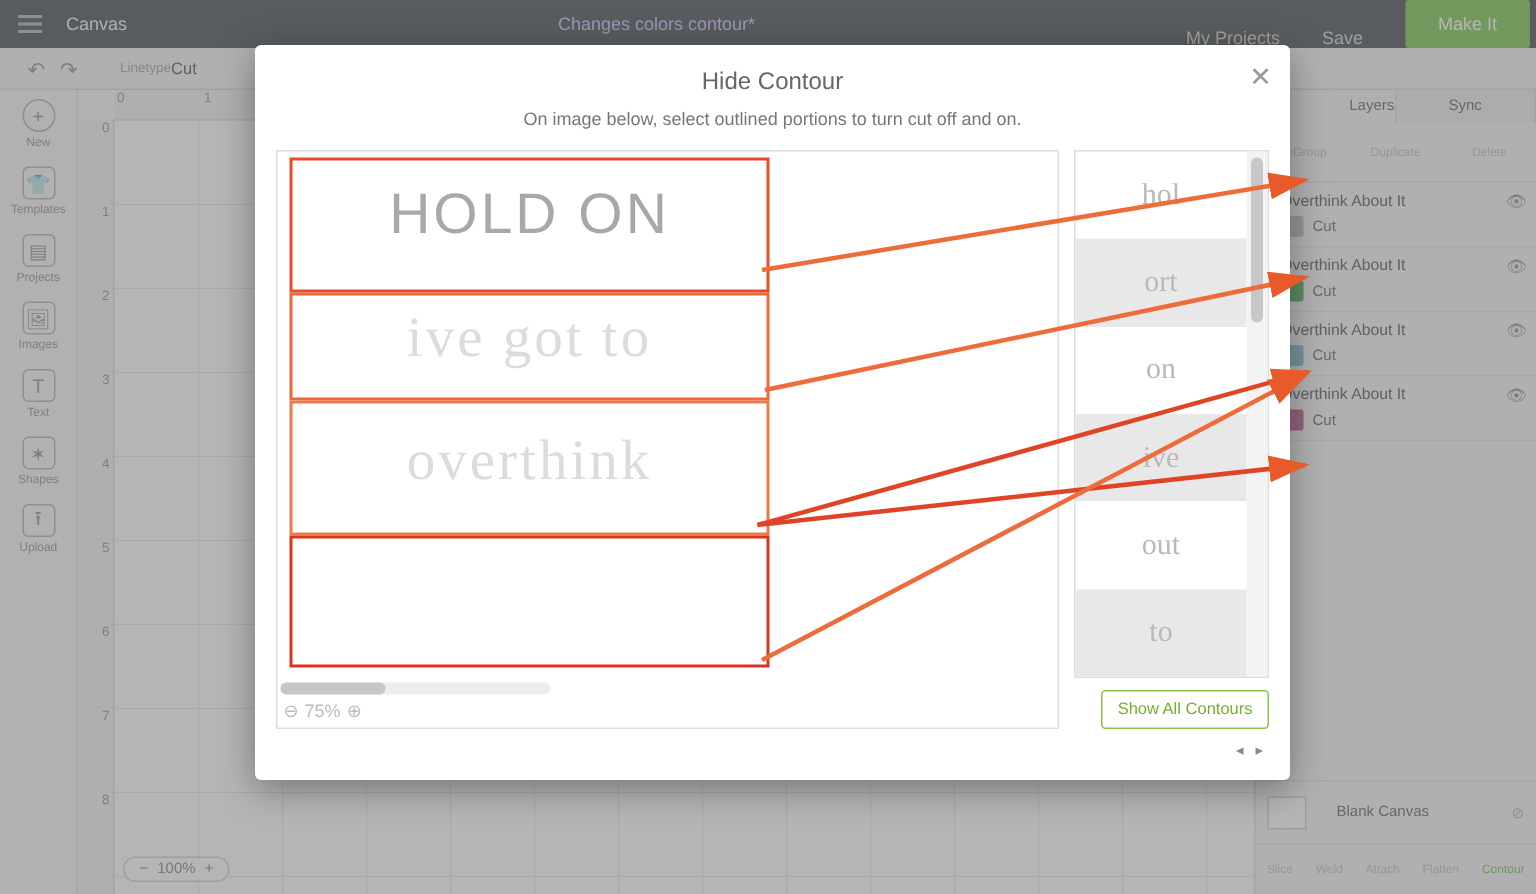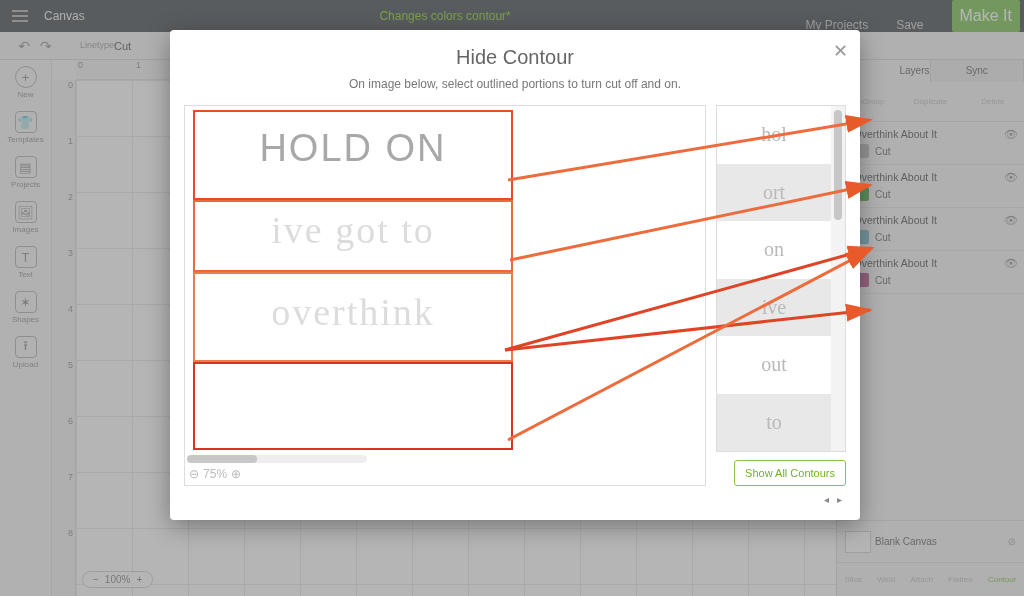--- a/index.html
+++ b/index.html
@@ -5,23 +5,23 @@
 * { box-sizing: border-box; margin: 0; padding: 0; font-family: Arial, Helvetica, sans-serif; }
 html, body { width: 1024px; height: 596px; overflow: hidden; background: #e8e8e8; }
 
 
 .topbar { height: 32px; background: #333a3f; display: flex; align-items: center; color: #ccc; font-size: 12px; }
 .hamburger { width: 40px; display:flex; align-items:center; justify-content:center; cursor:pointer; }
 .hamburger div { width:16px; height:2px; background:#aaa; position:relative; }
 .hamburger div::before, .hamburger div::after { content:""; position:absolute; left:0; width:16px; height:2px; background:#aaa; }
 .hamburger div::before { top:-5px; } .hamburger div::after { top:5px; }
 .topbar .title { margin-left: 4px; color:#eee; }
-.topbar .center { flex:1; text-align:center; color:#84cc16; }
+.topbar .center { flex:1; text-align:center; color:#c4b5fd; }
 .topbar .right { display:flex; align-items:flex-end; gap:28px; padding-right:4px; }
-.topbar .makeit { background:#6bbf3f; color:#fff; padding:6px 8px; font-size:16px; border-radius:2px; height:32px; display:flex; align-items:center; }
+.topbar .makeit { background:#6bbf3f; color:#fff; padding:6px 22px; font-size:12px; border-radius:2px; height:32px; display:flex; align-items:center; }
 
 
 .toolbar2 { height:28px; background:#f3f3f3; border-bottom:1px solid #d6d6d6; display:flex; align-items:center; font-size:10px; color:#888; }
 .toolbar2 .undo-redo { width:70px; display:flex; gap:10px; justify-content:center; }
 .toolbar2 .undo-redo span { font-size:14px; }
 .toolbar2 .linetype { margin-left:10px; display:flex; flex-direction:row; }
 .toolbar2 .linetype .lbl { font-size:9px; color:#999; }
 .toolbar2 .linetype .val { font-size:11px; color:#444; }
 
 
@@ -49,31 +49,31 @@
 .rightpanel .toolrow { height:40px; border-bottom:1px solid #ddd; display:flex; justify-content:space-around; align-items:center;}
 .rightpanel .toolrow .titem { font-size:8px; color:#bbb; text-align:center; width:34px;}
 .rightpanel .layers { flex:1; overflow:hidden;}
 .layer-item { border-bottom:1px solid #e2e2e2; padding:6px 6px 6px 8px; position:relative;}
 .layer-item .name { font-size:10.5px; color:#444; margin-bottom:4px; display:flex; align-items:center;}
 .layer-item .sub { display:flex; align-items:center; gap:6px; padding-left:10px;}
 .layer-item .swatch { width:14px; height:14px; border-radius:2px; display:inline-block;}
 .layer-item .eye { position:absolute; right:6px; top:6px; font-size:11px; color:#888;}
 .layer-item .caret { margin-right:4px; color:#999; font-size:9px;}
 
-.rightpanel .bottom { height:42px; border-top:1px solid #ddd; display:flex; align-items:center; padding:0 8px; gap:4px;}
+.rightpanel .bottom { height:42px; border-top:1px solid #ddd; display:flex; align-items:center; padding:0 8px; gap:20px;}
 .rightpanel .bottom .bc { width:26px; height:22px; background:#fff; border:1px solid #ccc;}
 .rightpanel .btmtools { height:34px; border-top:1px solid #ddd; display:flex; justify-content:space-around; align-items:center; font-size:8px; color:#bbb;}
 .rightpanel .btmtools .bt { text-align:center; }
 .rightpanel .btmtools .bt.active { color:#6bbf3f; }
 
 
 .overlay { position:absolute; inset:0; background:rgba(120,120,120,0.55); }
 .modal { position:absolute; left:170px; top:30px; width:690px; height:490px; background:#fff; border-radius:4px; box-shadow:0 6px 24px rgba(0,0,0,.35); display:flex; flex-direction:column;}
 .modal .close { position:absolute; right:12px; top:10px; font-size:18px; color:#999; cursor:pointer;}
-.modal h2 { text-align:center; font-size:20px; font-weight:400; color:#666; margin-top:16px;}
+.modal h2 { text-align:center; font-size:16px; font-weight:400; color:#666; margin-top:16px;}
 .modal .subt { text-align:center; font-size:12px; color:#777; margin-top:8px;}
 .modal .body { flex:1; display:flex; padding:14px 14px 8px 14px; gap:10px; min-height:0;}
 .modal .preview { flex:1; border:1px solid #ddd; position:relative; background:#fff; overflow:hidden;}
 .modal .preview .zoom { position:absolute; left:4px; bottom:4px; font-size:12px; color:#bbb; display:flex; align-items:center; gap:4px;}
 .modal .preview .scrollh { position:absolute; left:2px; bottom:22px; width:180px; height:8px; background:#eee; border-radius:4px;}
 .modal .preview .scrollh div{ width:70px; height:8px; background:#c7c7c7; border-radius:4px;}
 .modal .thumbs { width:130px; display:flex; flex-direction:column; }
 .modal .thumbs .list { flex:1; border:1px solid #ddd; display:flex; overflow:hidden;}
 .modal .thumbs .col { flex:1; display:flex; flex-direction:column;}
 .modal .thumbs .cell { height:60px; display:flex; align-items:center; justify-content:center; font-family:cursive; color:#b9b9b9; font-size:20px; }

